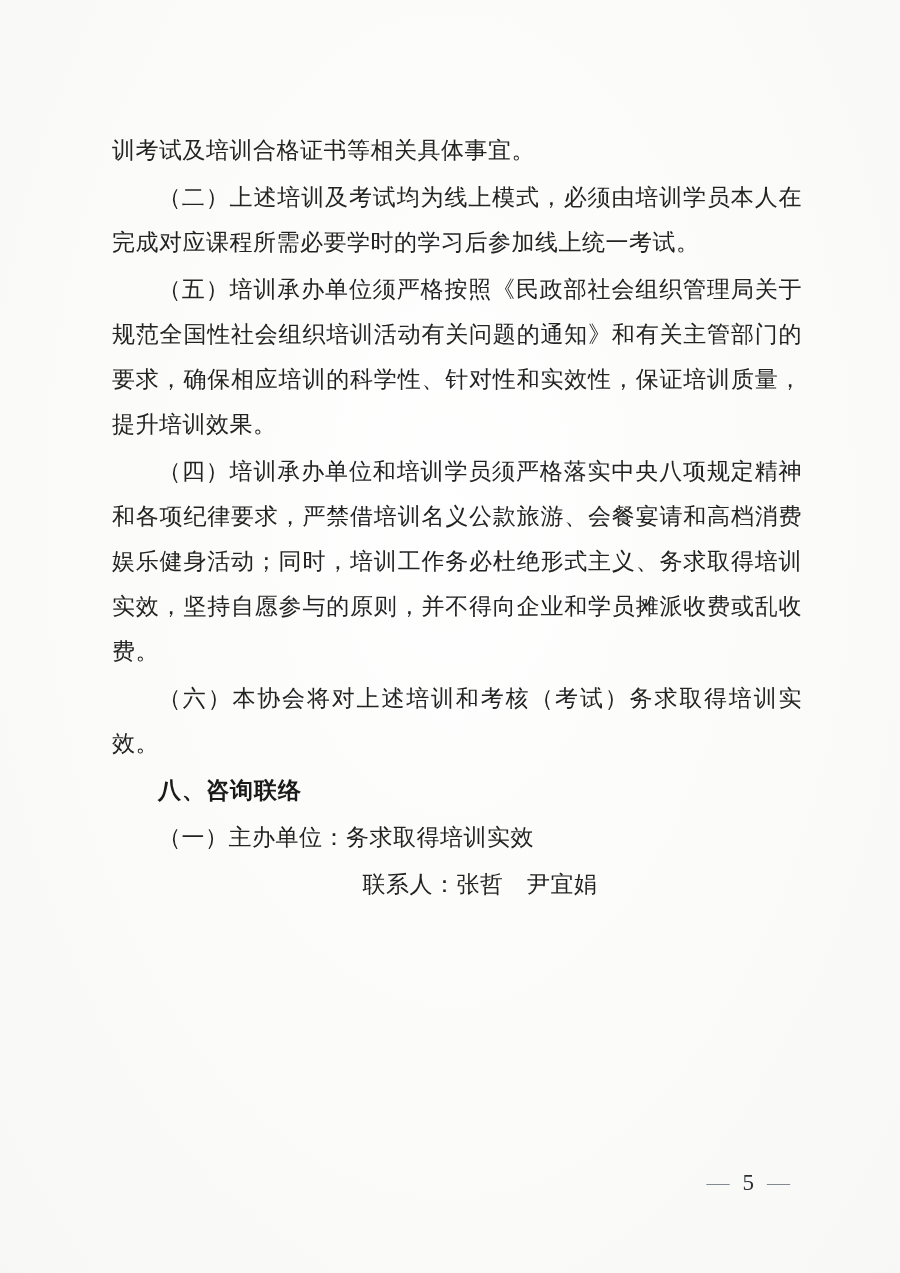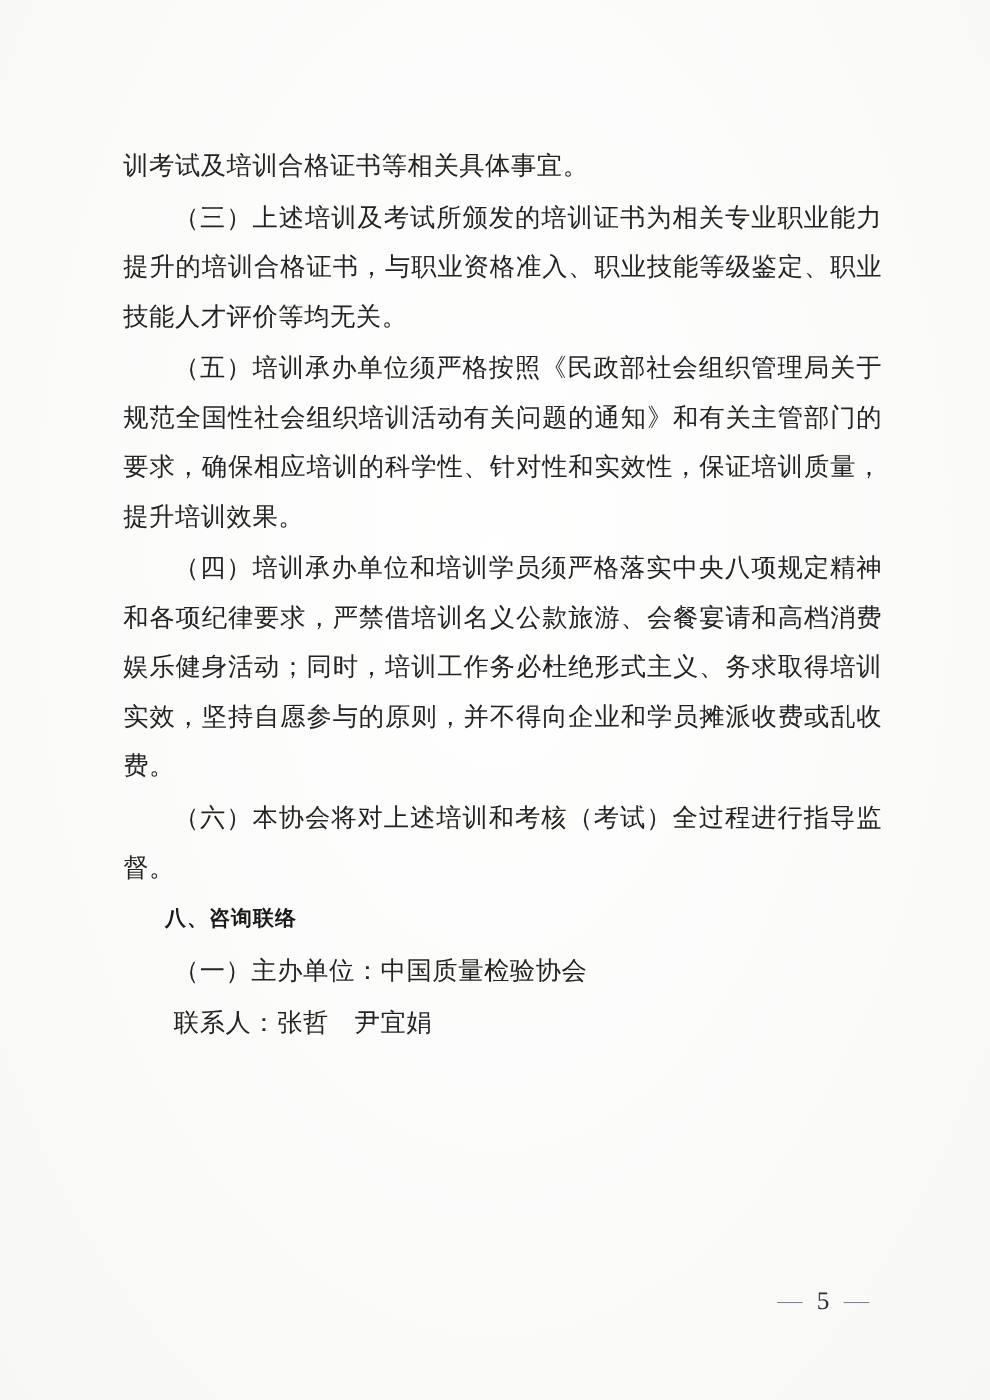--- a/index.html
+++ b/index.html
@@ -28,30 +28,30 @@
     line-height: 45px;
     letter-spacing: 0.5px;
     text-align: justify;
     color: #232323;
   }
 
   .indent { text-indent: 2em; }
 
   .heading {
     margin: 2px 0;
-    font-size: 19px;
+    font-size: 23px;
     line-height: 45px;
     letter-spacing: 1px;
     font-family: "Liberation Sans", "DejaVu Sans", sans-serif;
     font-weight: 700;
     text-indent: 2em;
     color: #1a1a1a;
   }
 
-  .contact-row { text-align: left; }
+  .contact-row { text-align: center; }
 
   .latin {
     display: inline-block;
     font-family: "Liberation Sans", "DejaVu Sans", sans-serif;
     font-weight: 400;
     font-size: 26px;
     line-height: 45px;
     letter-spacing: 0;
     color: #2e2e2e;
     transform: scaleX(0.74);
@@ -82,32 +82,32 @@
 </style>
 </head>
 <body>
 
 <div class="page">
 
   <main class="body-text">
 
     <p class="para">训考试及培训合格证书等相关具体事宜。</p>
 
+    <p class="para indent">（二）上述培训及考试均为线上模式，必须由培训学员本人在完成对应课程所需必要学时的学习后参加线上统一考试。</p>
 
-    <p class="para indent">（三）上述培训及考试所颁发的培训证书为相关专业职业能力提升的培训合格证书，与职业资格准入、职业技能等级鉴定、职业技能人才评价等均无关。</p>
 
     <p class="para indent">（五）培训承办单位须严格按照《民政部社会组织管理局关于规范全国性社会组织培训活动有关问题的通知》和有关主管部门的要求，确保相应培训的科学性、针对性和实效性，保证培训质量，提升培训效果。</p>
 
     <p class="para indent">（四）培训承办单位和培训学员须严格落实中央八项规定精神和各项纪律要求，严禁借培训名义公款旅游、会餐宴请和高档消费娱乐健身活动；同时，培训工作务必杜绝形式主义、务求取得培训实效，坚持自愿参与的原则，并不得向企业和学员摊派收费或乱收费。</p>
 
-    <p class="para indent">（六）本协会将对上述培训和考核（考试）全过程进行指导监督。</p>
+    <p class="para indent">（六）本协会将对上述培训和考核（考试）务求取得培训实效。</p>
 
     <h2 class="heading">八、咨询联络</h2>
 
-    <p class="para indent">（一）主办单位：中国质量检验协会</p>
+    <p class="para indent">（一）主办单位：务求取得培训实效</p>
 
     <p class="para indent contact-row"><span>联系人：</span><span>张哲　尹宜娟</span></p>
 
 
 
 
   </main>
 
   <footer class="footer">
     <span class="dash">—</span>

